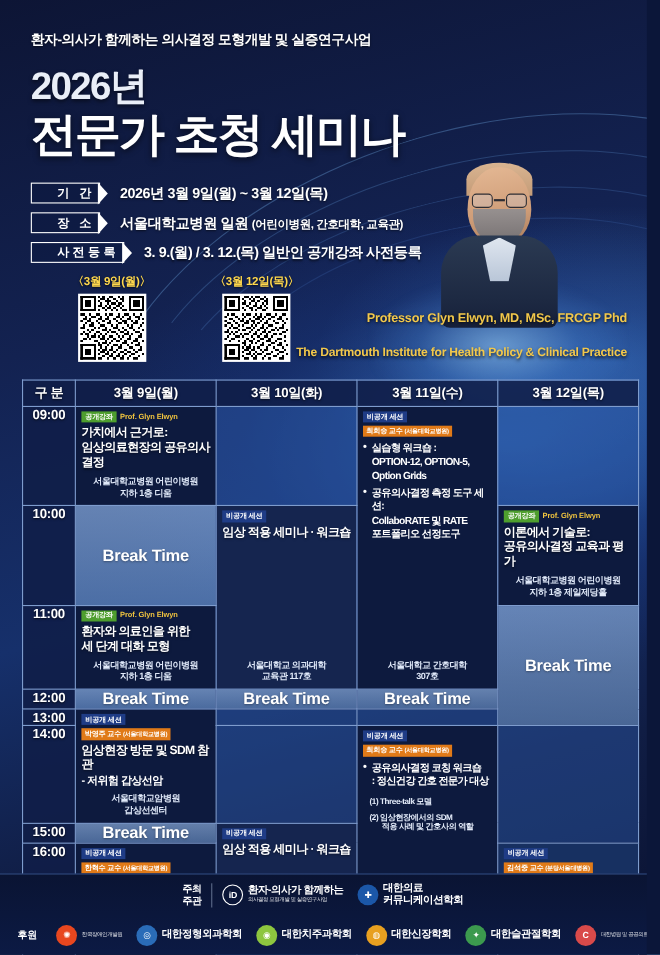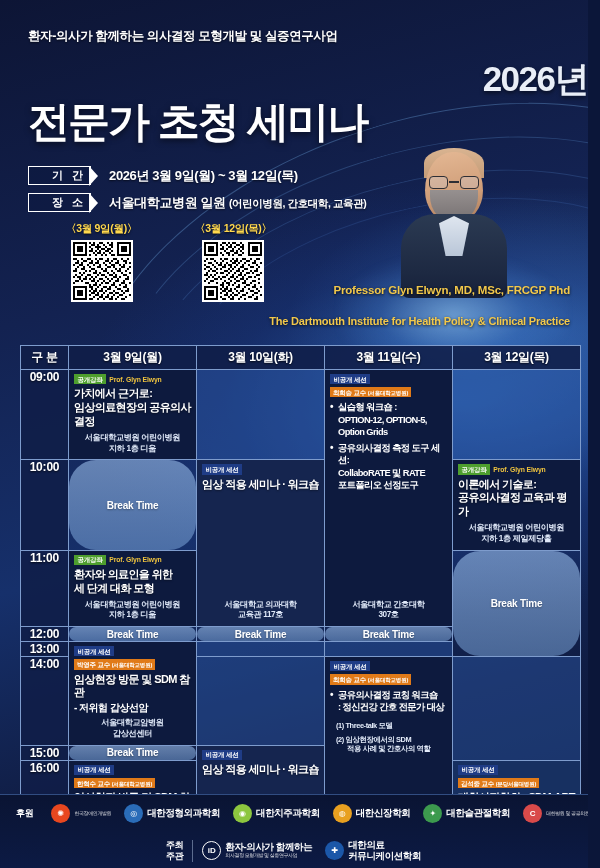--- a/index.html
+++ b/index.html
@@ -58,21 +58,20 @@
     text-shadow: 0 1px 2px rgba(0,0,0,0.6);
   }
 
   .year {
     color: #e9eef7;
     font-size: 35px;
     font-weight: bold;
     letter-spacing: -1.5px;
     line-height: 1.02;
     text-shadow: 0 2px 4px rgba(0,0,0,0.55);
-    text-align: right;
   }
   .maintitle {
     color: #ffffff;
     font-size: 42px;
     font-weight: bold;
     letter-spacing: -2px;
     line-height: 1.08;
     margin-top: 2px;
     text-shadow: 0 2px 6px rgba(0,0,0,0.6);
   }
@@ -351,25 +350,24 @@
     padding-top: 4px;
   }
 
   .breaktime {
     height: 100%;
     display: flex;
     align-items: center;
     justify-content: center;
     background: linear-gradient(180deg, rgba(150,185,230,0.62) 0%, rgba(120,162,215,0.55) 100%);
     color: #ffffff;
-    font-size: 10px;
+    font-size: 15px;
     font-weight: bold;
     letter-spacing: -0.2px;
     text-shadow: 0 1px 2px rgba(0,0,0,0.35);
-    border-radius: 27px;
   }
   .empty { height: 100%; background: rgba(48,92,170,0.26); }
 
   
   .footer {
     position: absolute;
     left: 0; bottom: 0;
     width: 600px; height: 74px;
     background: linear-gradient(180deg, #0a1433 0%, #0c1a44 100%);
     border-top: 1px solid rgba(120,175,245,0.35);
@@ -427,20 +425,24 @@
       <div class="inforow">
         <div class="tag">기 간</div>
         <div class="infotext">2026년 3월 9일(월) ~ 3월 12일(목)</div>
       </div>
       <div class="inforow">
         <div class="tag">장 소</div>
         <div class="infotext">
           <span>서울대학교병원 일원</span>
           <span class="small">(어린이병원, 간호대학, 교육관)</span>
         </div>
+      </div>
+      <div class="inforow">
+        <div class="tag">사전등록</div>
+        <div class="infotext">3. 9.(월) / 3. 12.(목) 일반인 공개강좌 사전등록</div>
       </div>
     </div>
 
     <div class="qrwrap">
       <div class="qrbox">
         <div class="qrlabel">〈3월 9일(월)〉</div>
         <div class="qr">
           <svg width="58" height="58" viewBox="0 0 29 29" shape-rendering="crispEdges">
             <rect width="29" height="29" fill="#fff"></rect>
             <g fill="#000">
@@ -1176,59 +1178,20 @@
           <td class="slot">
               <div class="empty"></div>
             </td>
         </tr>
       </tbody>
     </table>
   </div>
 
   <div class="footer">
 
-    <div class="frow sponsor-row">
-      <div class="flabel">후원</div>
-      <div class="fdivider"></div>
-
-      <div class="logo">
-        <div class="logomark" style="background:#e8471f;">✺</div>
-        <div class="logotext">
-          <span class="tiny">한국장애인개발원</span>
-        </div>
-      </div>
-
-      <div class="logo">
-        <div class="logomark" style="background:#2a6cb8;">◎</div>
-        <div class="logotext">대한정형외과학회</div>
-      </div>
-
-      <div class="logo">
-        <div class="logomark" style="background:#8dc63f;">◉</div>
-        <div class="logotext">대한치주과학회</div>
-      </div>
-
-      <div class="logo">
-        <div class="logomark" style="background:#e8a020;">◍</div>
-        <div class="logotext">대한신장학회</div>
-      </div>
-
-      <div class="logo">
-        <div class="logomark" style="background:#3c9a4e;">✦</div>
-        <div class="logotext">대한슬관절학회</div>
-      </div>
-
-      <div class="logo">
-        <div class="logomark" style="background:#d94a4a;">C</div>
-        <div class="logotext">
-          <span class="tiny">대한병원 및 공공의료 학회</span>
-        </div>
-      </div>
-    </div>
-
     <div class="frow host-row">
       <div class="flabel">
         <span>주최</span><br>
         <span>주관</span>
       </div>
       <div class="fdivider"></div>
 
       <div class="logo">
         <div class="logomark" style="background:transparent;border:1.5px solid #ffffff;">iD</div>
         <div class="logotext">
@@ -1238,15 +1201,54 @@
       </div>
 
       <div class="logo">
         <div class="logomark" style="background:#1b57a8;">✚</div>
         <div class="logotext">
           <span>대한의료</span><br>
           <span>커뮤니케이션학회</span>
         </div>
       </div>
     </div>
+
+    <div class="frow sponsor-row">
+      <div class="flabel">후원</div>
+      <div class="fdivider"></div>
+
+      <div class="logo">
+        <div class="logomark" style="background:#e8471f;">✺</div>
+        <div class="logotext">
+          <span class="tiny">한국장애인개발원</span>
+        </div>
+      </div>
+
+      <div class="logo">
+        <div class="logomark" style="background:#2a6cb8;">◎</div>
+        <div class="logotext">대한정형외과학회</div>
+      </div>
+
+      <div class="logo">
+        <div class="logomark" style="background:#8dc63f;">◉</div>
+        <div class="logotext">대한치주과학회</div>
+      </div>
+
+      <div class="logo">
+        <div class="logomark" style="background:#e8a020;">◍</div>
+        <div class="logotext">대한신장학회</div>
+      </div>
+
+      <div class="logo">
+        <div class="logomark" style="background:#3c9a4e;">✦</div>
+        <div class="logotext">대한슬관절학회</div>
+      </div>
+
+      <div class="logo">
+        <div class="logomark" style="background:#d94a4a;">C</div>
+        <div class="logotext">
+          <span class="tiny">대한병원 및 공공의료 학회</span>
+        </div>
+      </div>
+    </div>
   </div>
 
 </div>
 
 </body></html>

